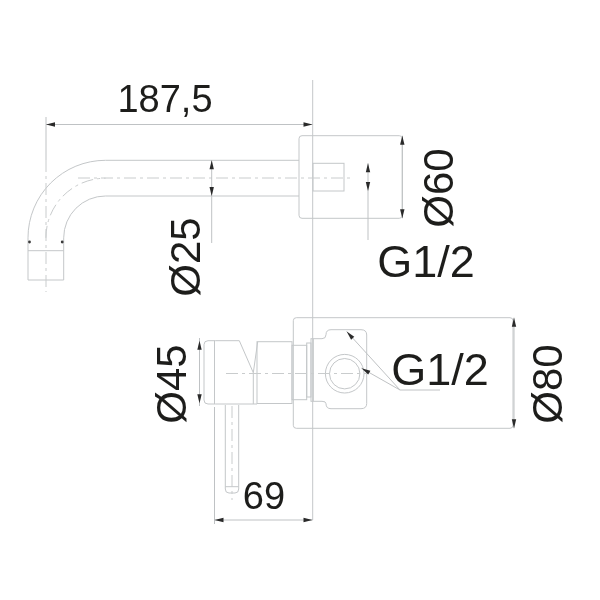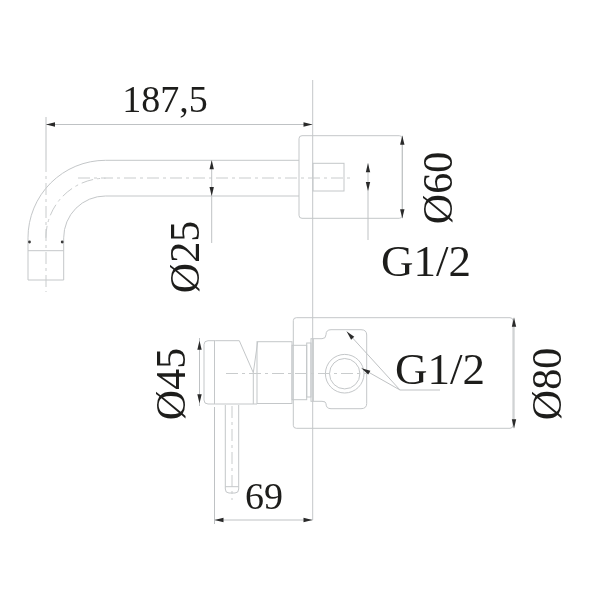--- a/index.html
+++ b/index.html
@@ -1,17 +1,17 @@
 <!DOCTYPE html>
 <html><head>
 <meta charset="utf-8">
 <style>
   html,body{margin:0;padding:0;background:#ffffff;}
   .canvas{position:relative;width:600px;height:600px;background:#ffffff;overflow:hidden;
-          font-family:Liberation Serif, serif;}
+          font-family:Liberation Sans, sans-serif;}
   svg{position:absolute;left:0;top:0;}
   .part   {stroke:#c4c7c9;stroke-width:1;fill:none;}
   .center {stroke:#c9cccd;stroke-width:1;fill:none;stroke-dasharray:12 4 3 4;}
   .dim    {stroke:#bfc2c4;stroke-width:1;fill:none;}
   .arrow  {fill:#2a2a2a;stroke:none;}
   .tick   {fill:#3a3a3a;stroke:none;}
   text{fill:#1d1d1b;}
   .lbl-lg {font-size:45px;}
   .lbl-md {font-size:42px;}
   .lbl-sm {font-size:38px;}

